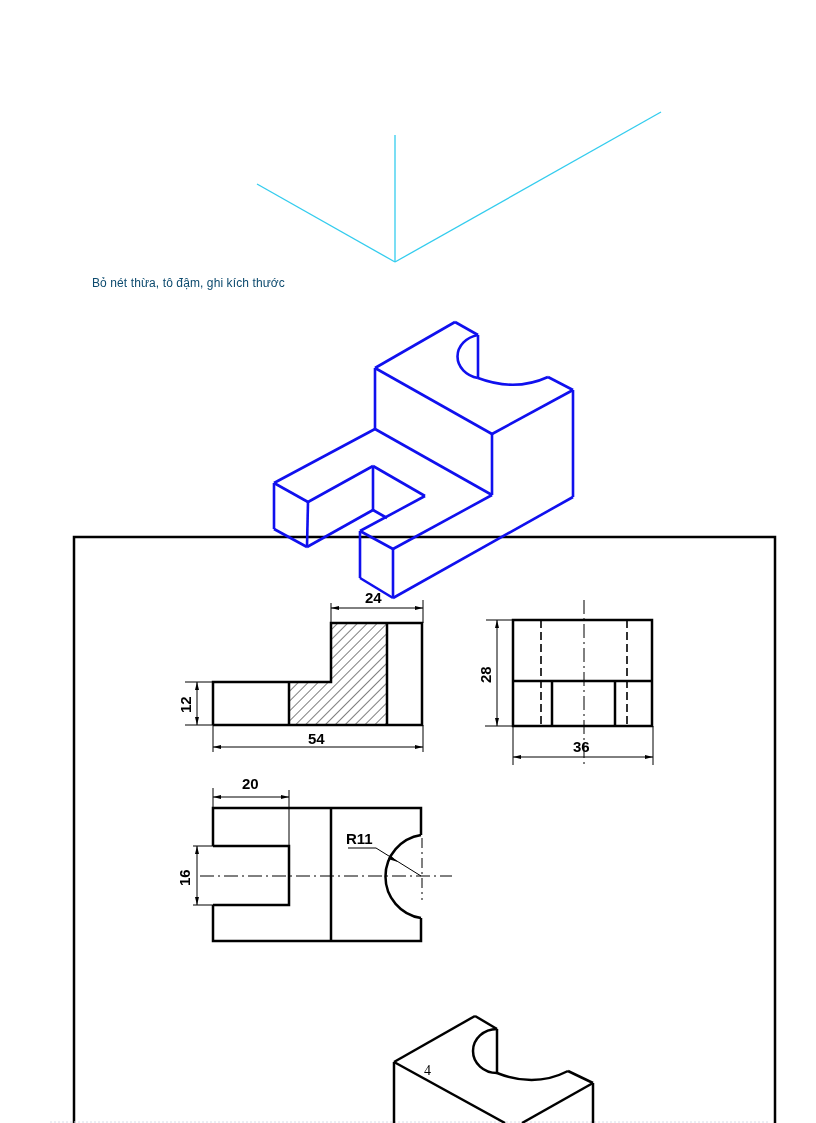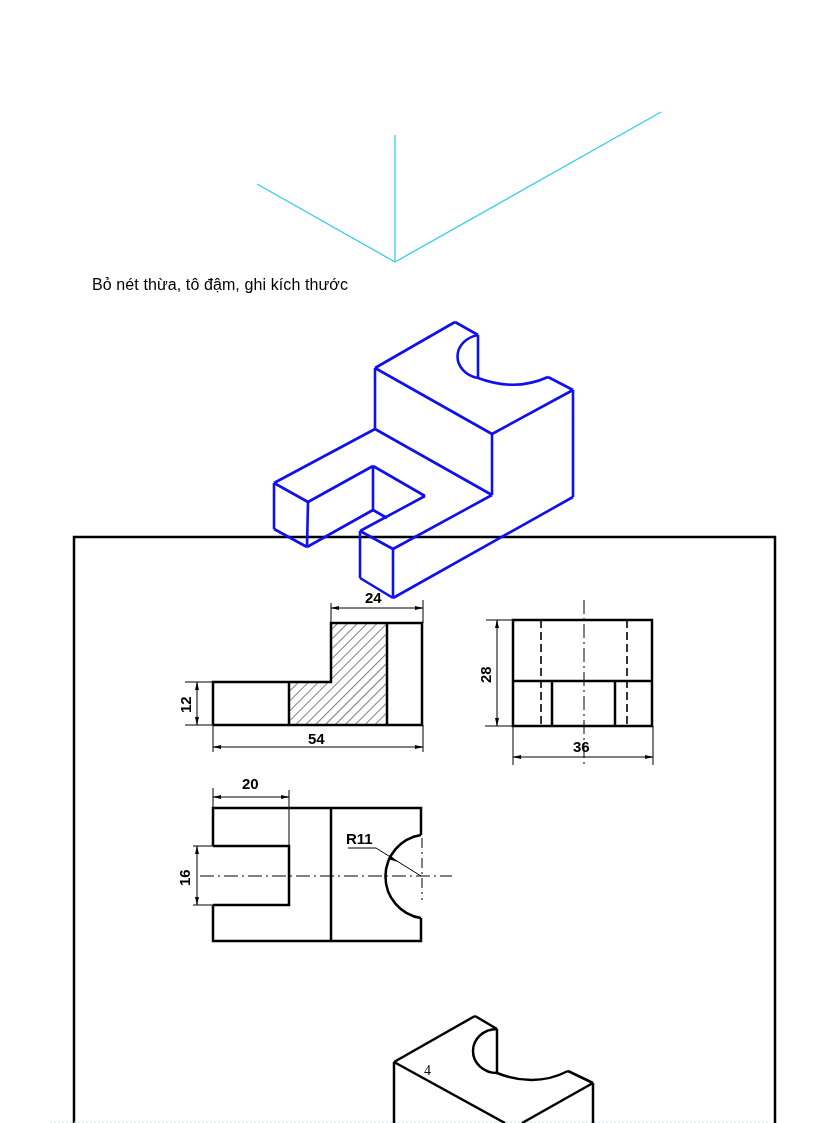--- a/index.html
+++ b/index.html
@@ -1,17 +1,17 @@
 <!DOCTYPE html>
 <html><head>
 <meta charset="utf-8">
 <style>
   html, body { margin:0; padding:0; background:#ffffff; }
   body { width:816px; height:1123px; position:relative; overflow:hidden; font-family:"Liberation Sans", sans-serif; }
-  .instruction { position:absolute; left:92px; top:276px; font-size:16px; color:#000000; letter-spacing:0.1px; }
+  .instruction { position:absolute; left:92px; top:276px; font-size:12px; color:#0c4a6e; letter-spacing:0.1px; }
   svg { position:absolute; left:0; top:0; }
   .dim-text { font-family:"Liberation Sans", sans-serif; font-weight:bold; font-size:15px; fill:#000; }
   .label-serif { font-family:"Liberation Serif", serif; font-size:14px; fill:#000; }
 </style>
 </head>
 <body>
 
 <div class="instruction">Bỏ nét thừa, tô đậm, ghi kích thước</div>
 
 <svg width="816" height="1123" viewBox="0 0 816 1123">

